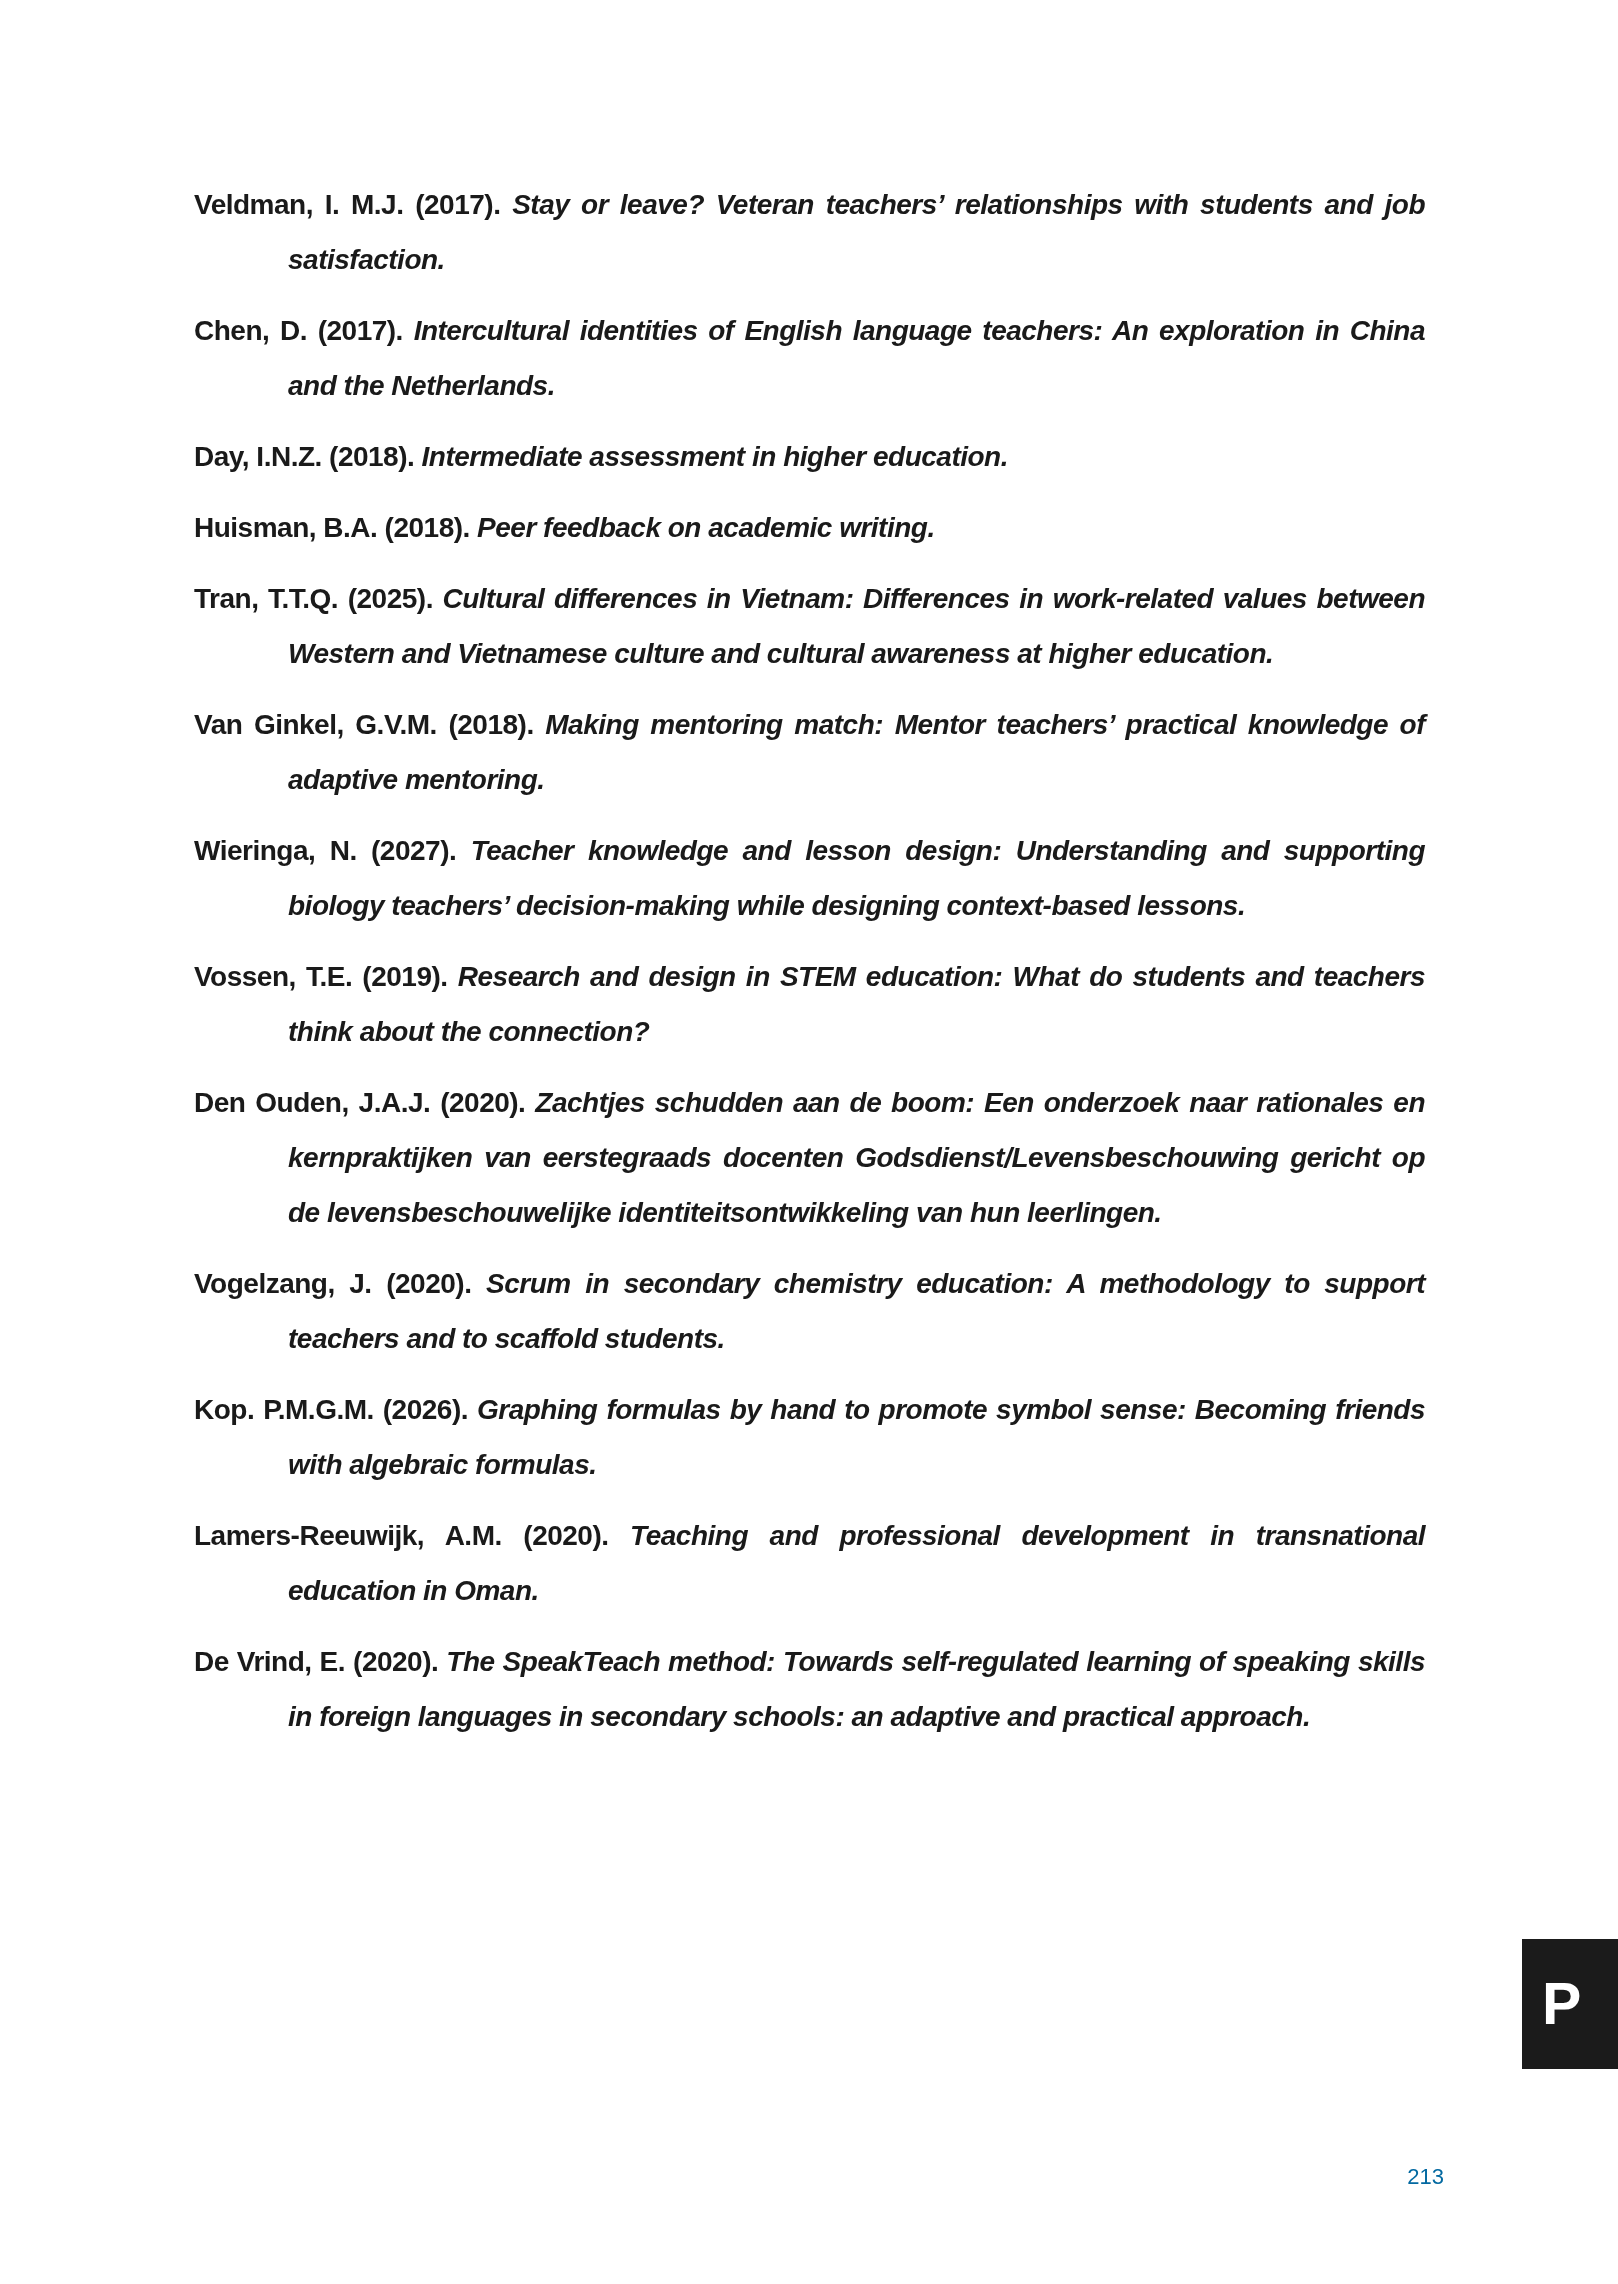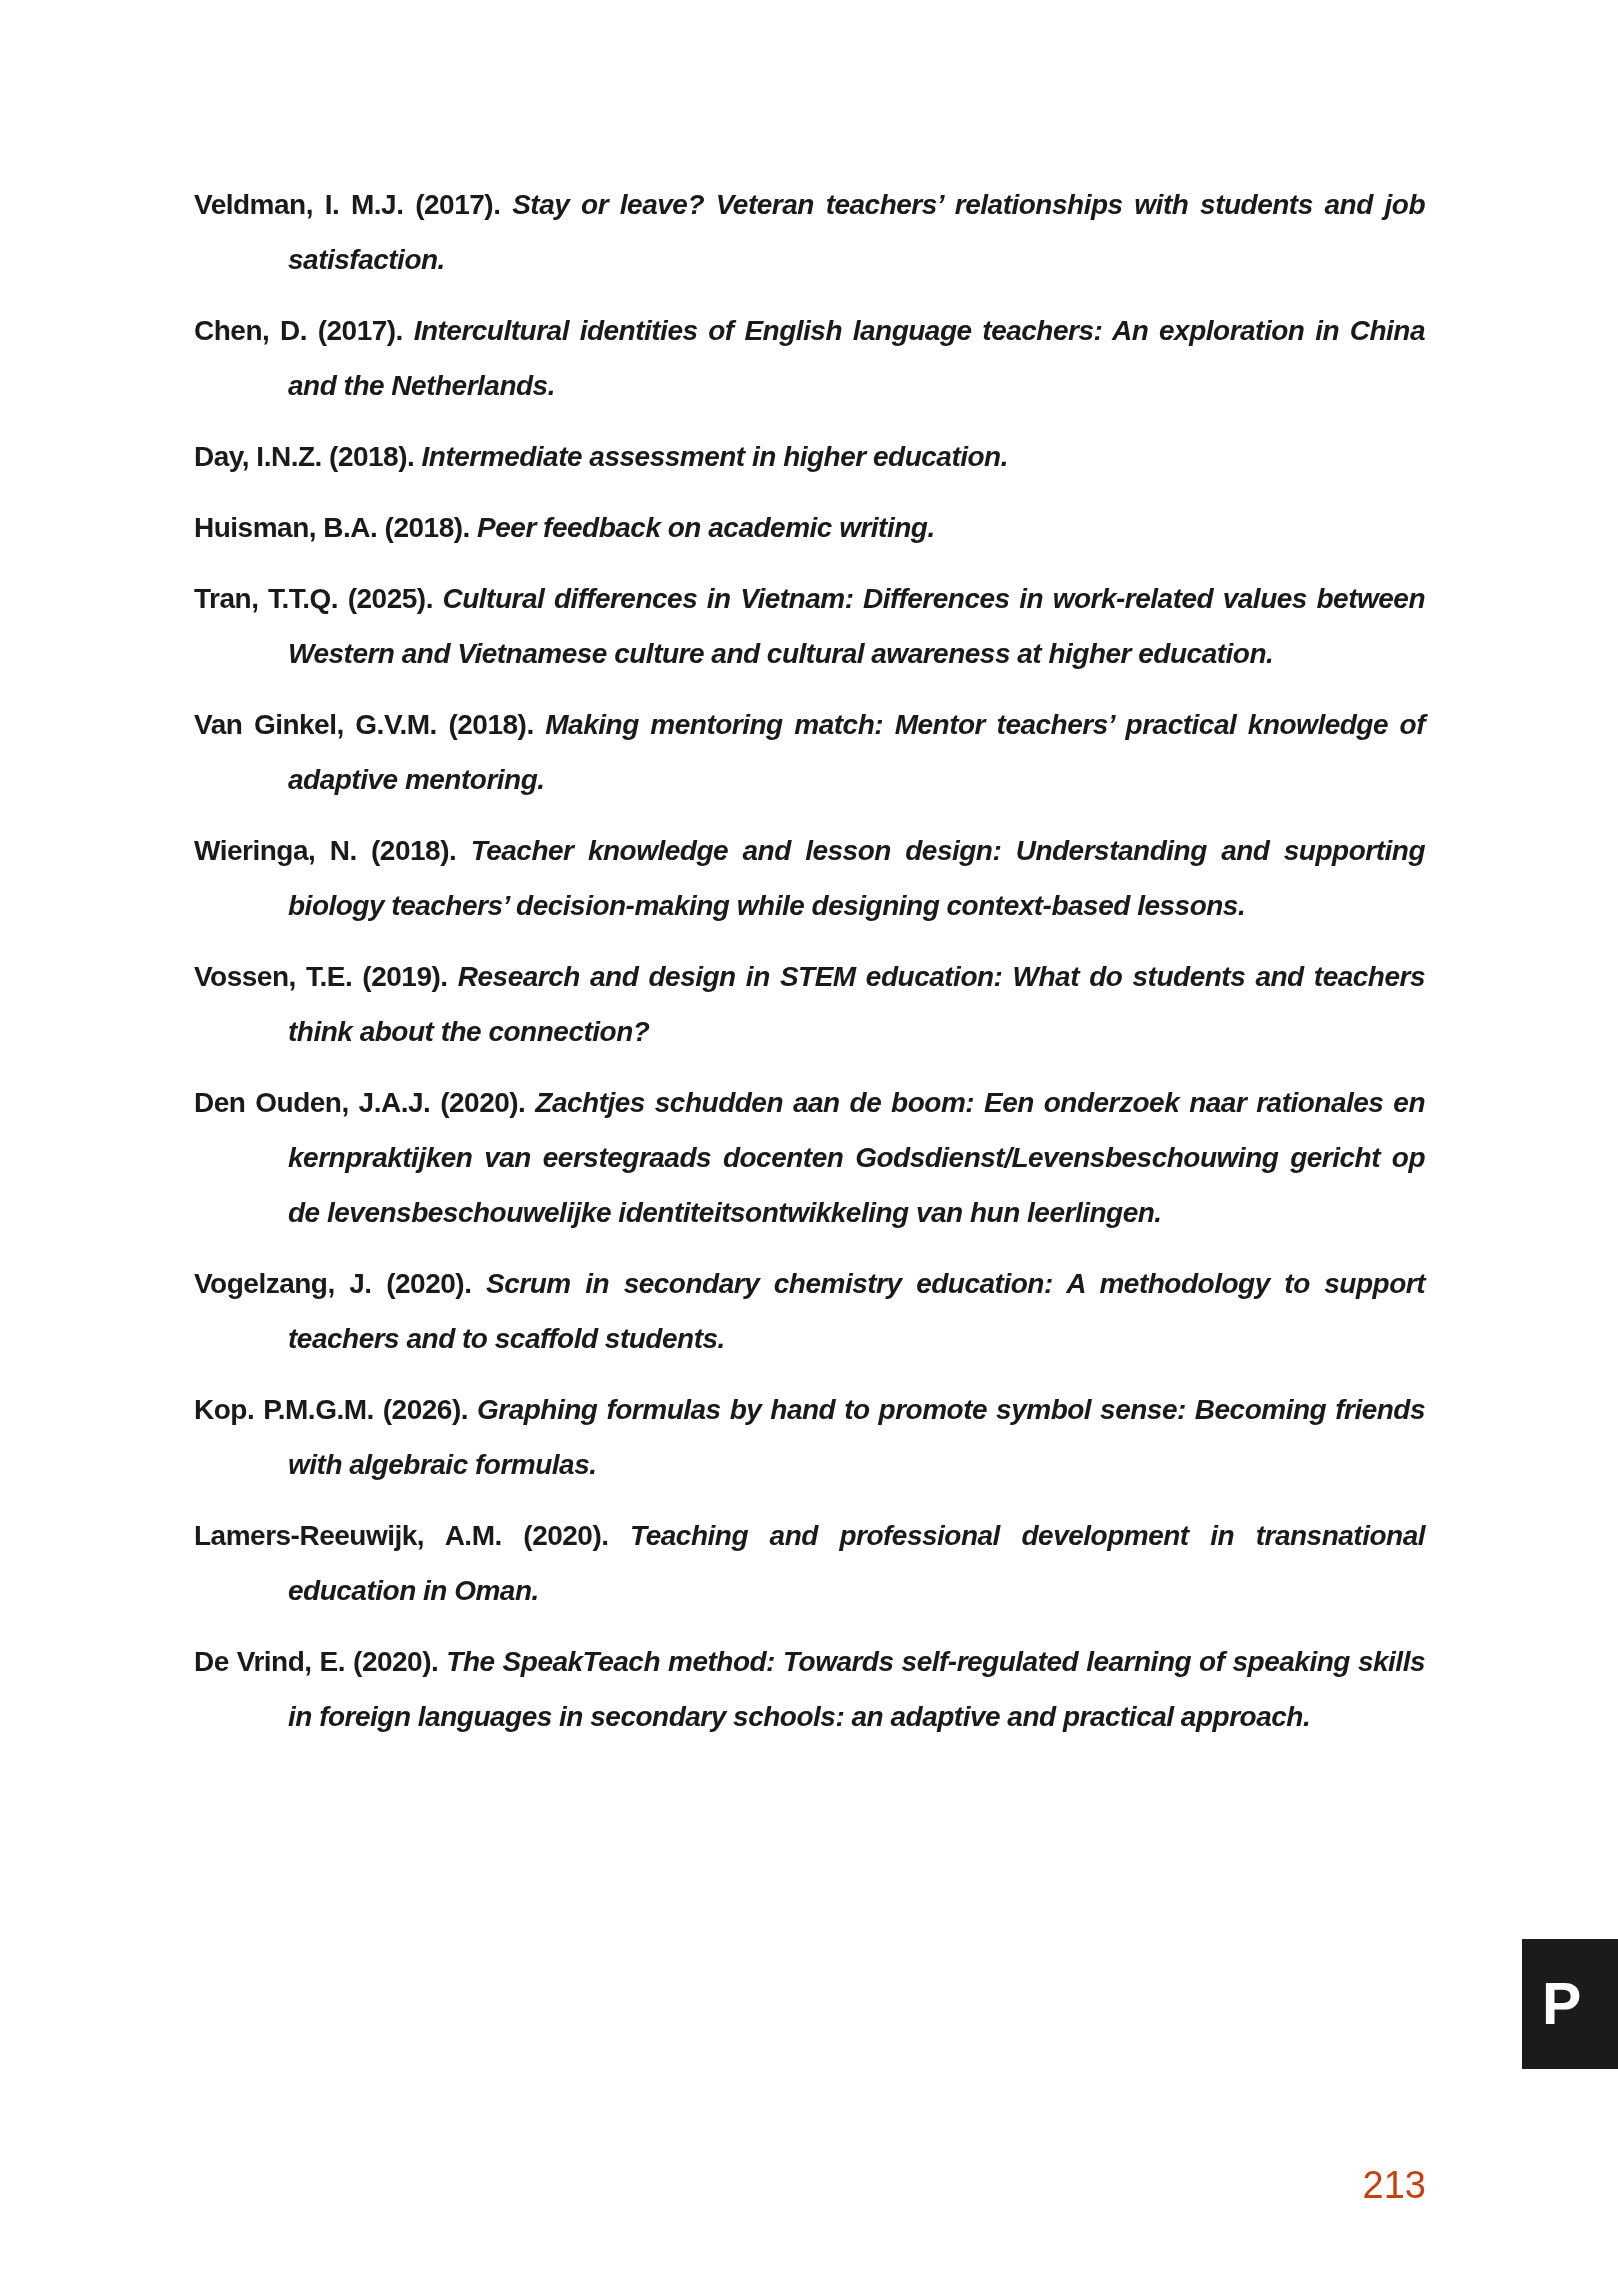--- a/index.html
+++ b/index.html
@@ -57,24 +57,24 @@
   }
   .side-tab .tab-letter {
     color: #ffffff;
     font-size: 59px;
     font-weight: 700;
     line-height: 1;
   }
   .pagenum {
     position: absolute;
     top: 2166px;
-    right: 192px;
-    font-size: 38px;
+    right: 174px;
+    font-size: 22px;
     line-height: 1;
-    color: #c2410c;
+    color: #0369a1;
   }
 </style>
 </head>
 <body>
 
 <main class="page">
 
   <section class="refs">
 
       <p class="ref"><span class="authors">Veldman, I. M.J. (2017).</span> <em class="title">Stay or leave? Veteran teachers’ relationships with students and job satisfaction.</em></p>
@@ -84,21 +84,21 @@
 
 
       <p class="ref"><span class="authors">Day, I.N.Z. (2018).</span> <em class="title">Intermediate assessment in higher education.</em></p>
 
       <p class="ref"><span class="authors">Huisman, B.A. (2018).</span> <em class="title">Peer feedback on academic writing.</em></p>
 
       <p class="ref"><span class="authors">Tran, T.T.Q. (2025).</span> <em class="title">Cultural differences in Vietnam: Differences in work-related values between Western and Vietnamese culture and cultural awareness at higher education.</em></p>
 
       <p class="ref"><span class="authors">Van Ginkel, G.V.M. (2018).</span> <em class="title">Making mentoring match: Mentor teachers’ practical knowledge of adaptive mentoring.</em></p>
 
-      <p class="ref"><span class="authors">Wieringa, N. (2018).</span> <em class="title">Teacher knowledge and lesson design: Understanding and supporting biology teachers’ decision-making while designing context-based lessons.</em></p>
+      <p class="ref"><span class="authors">Wieringa, N. (2027).</span> <em class="title">Teacher knowledge and lesson design: Understanding and supporting biology teachers’ decision-making while designing context-based lessons.</em></p>
 
       <p class="ref"><span class="authors">Vossen, T.E. (2019).</span> <em class="title">Research and design in STEM education: What do students and teachers think about the connection?</em></p>
 
 
       <p class="ref"><span class="authors">Den Ouden, J.A.J. (2020).</span> <em class="title">Zachtjes schudden aan de boom: Een onderzoek naar rationales en kernpraktijken van eerstegraads docenten Godsdienst/Levensbeschouwing gericht op de levensbeschouwelijke identiteitsontwikkeling van hun leerlingen.</em></p>
 
       <p class="ref"><span class="authors">Vogelzang, J. (2020).</span> <em class="title">Scrum in secondary chemistry education: A methodology to support teachers and to scaffold students.</em></p>
 
       <p class="ref"><span class="authors">Kop. P.M.G.M. (2026).</span> <em class="title">Graphing formulas by hand to promote symbol sense: Becoming friends with algebraic formulas.</em></p>
 

